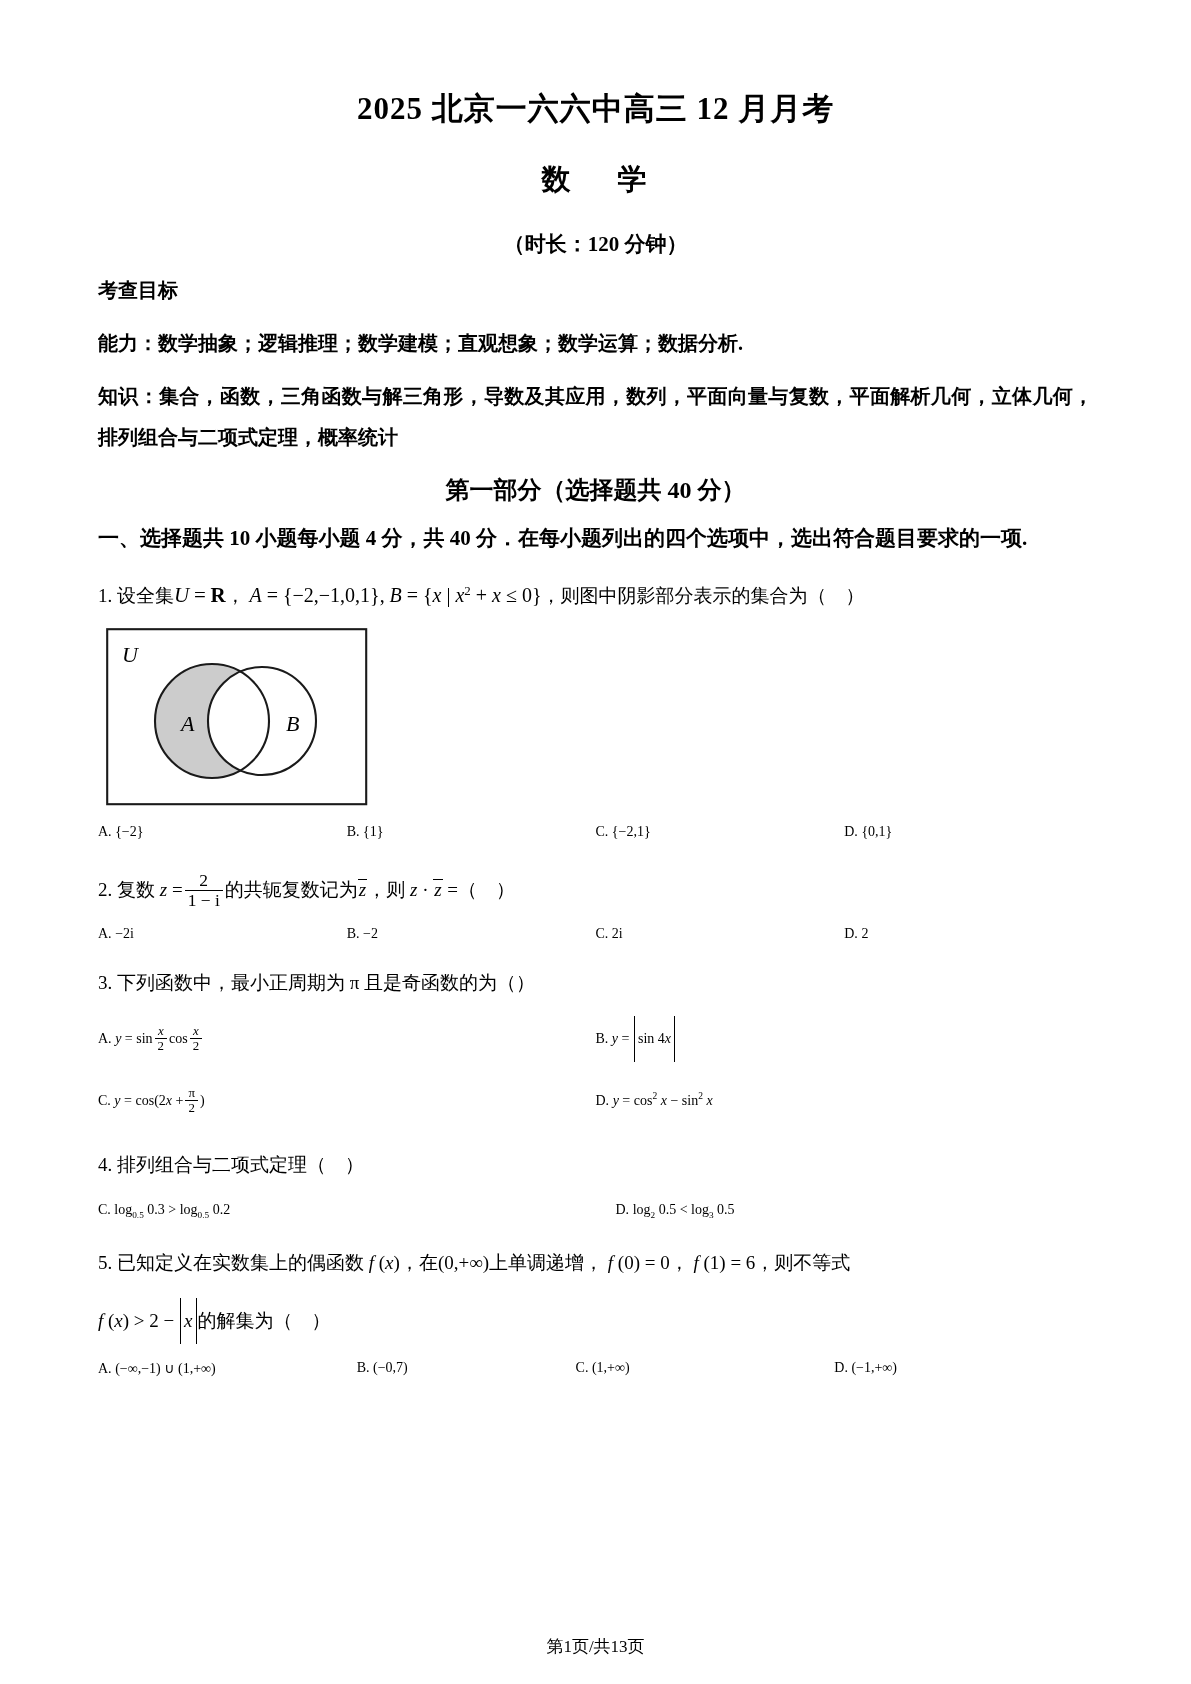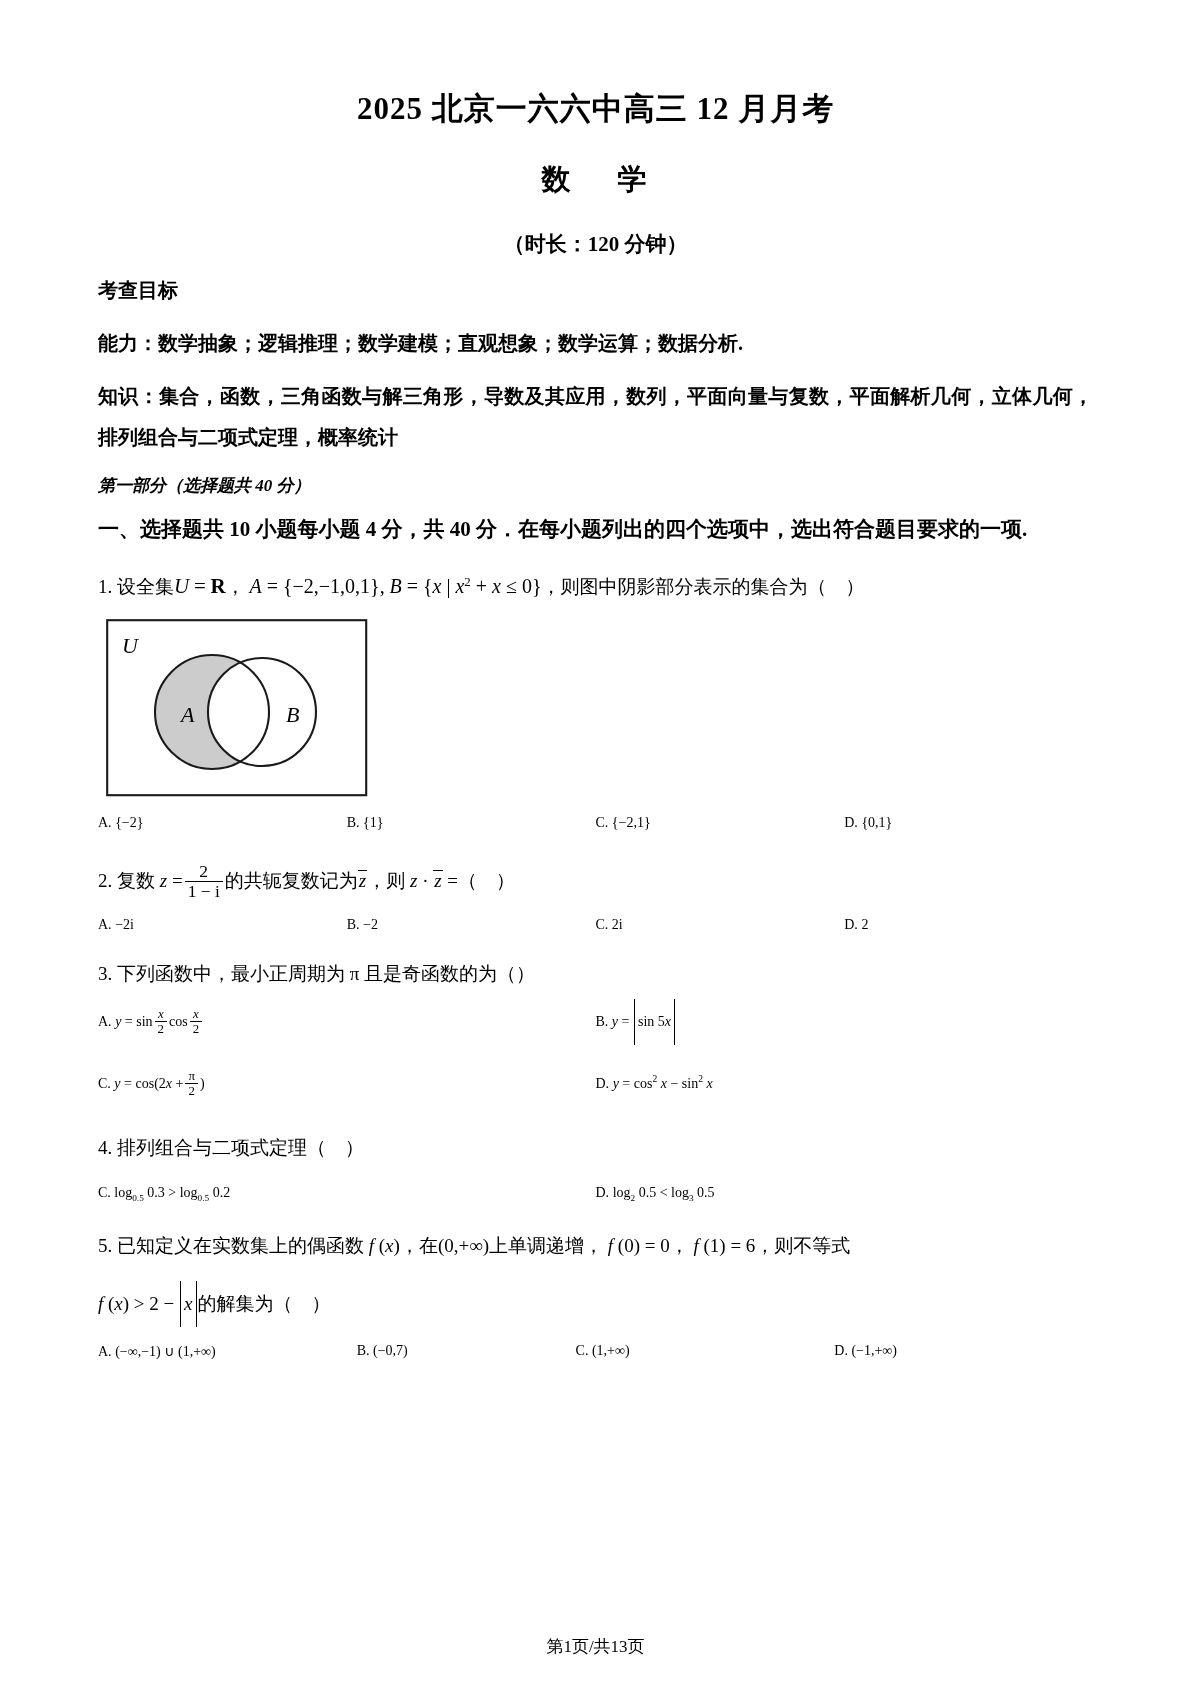--- a/index.html
+++ b/index.html
@@ -38,25 +38,24 @@
   
   .para {
     font-size:20px;
     line-height:41px;
     margin:12px 0 0 0;
     text-align:justify;
   }
   .para.b { font-weight:bold; }
 
   .sec-head {
-    font-size:17px;
-    font-weight:bold;
-    text-align:left;
+    font-size:24px;
+    font-weight:bold;
+    text-align:center;
     margin:16px 0 0 0;
-    font-style:italic;
   }
 
   .q {
     font-size:19px;
     line-height:38px;
     margin:14px 0 0 0;
   }
   .q-lead { font-size:21px; line-height:41px; font-weight:bold; margin:12px 0 0 0; text-align:justify;}
 
   
@@ -169,45 +168,45 @@
     <div>B.&nbsp;<span class="mr">−2</span></div>
     <div>C.&nbsp;<span class="mr">2i</span></div>
     <div>D.&nbsp;<span class="mr">2</span></div>
   </div>
 
   <div class="q" style="margin-top:22px;">
     <span>3.</span>
     <span>下列函数中，最小正周期为 π 且是奇函数的为（）</span>
   </div>
 
-  <div class="opts two opt-tall" style="margin-top:6px;justify-content:space-between;">
+  <div class="opts two opt-tall" style="margin-top:14px;justify-content:space-between;">
     <div>
       A.&nbsp;<span class="m">y</span> <span class="mr">=</span> <span class="mr">sin</span><span class="frac"><span class="num m">x</span><span class="den">2</span></span><span class="mr">cos</span><span class="frac"><span class="num m">x</span><span class="den">2</span></span>
     </div>
     <div>
-      B.&nbsp;<span class="m">y</span> <span class="mr">=</span> <span class="abs"><span class="mr">sin 5</span><span class="m">x</span></span>
+      B.&nbsp;<span class="m">y</span> <span class="mr">=</span> <span class="abs"><span class="mr">sin 4</span><span class="m">x</span></span>
     </div>
   </div>
 
   <div class="opts two opt-tall" style="margin-top:16px;">
     <div>
       C.&nbsp;<span class="m">y</span> <span class="mr">=</span> <span class="mr">cos(2</span><span class="m">x</span> <span class="mr">+</span><span class="frac"><span class="num mr">π</span><span class="den">2</span></span><span class="mr">)</span>
     </div>
     <div>
       D.&nbsp;<span class="m">y</span> <span class="mr">=</span> <span class="mr">cos</span><sup>2</sup> <span class="m">x</span> <span class="mr">−</span> <span class="mr">sin</span><sup>2</sup> <span class="m">x</span>
     </div>
   </div>
 
   <div class="q" style="margin-top:22px;">
     <span>4.</span>
     <span>排列组合与二项式定理（　）</span>
   </div>
 
 
-  <div class="opts two" style="margin-top:18px;">
+  <div class="opts two" style="margin-top:18px;gap:20px;">
     <div>
       C.&nbsp;<span class="mr">log</span><sub>0.5</sub> <span class="mr">0.3</span> <span class="mr">&gt;</span> <span class="mr">log</span><sub>0.5</sub> <span class="mr">0.2</span>
     </div>
     <div>
       D.&nbsp;<span class="mr">log</span><sub>2</sub> <span class="mr">0.5</span> <span class="mr">&lt;</span> <span class="mr">log</span><sub>3</sub> <span class="mr">0.5</span>
     </div>
   </div>
 
   <div class="q" style="margin-top:22px; line-height:46px;">
     <span>5.</span>

